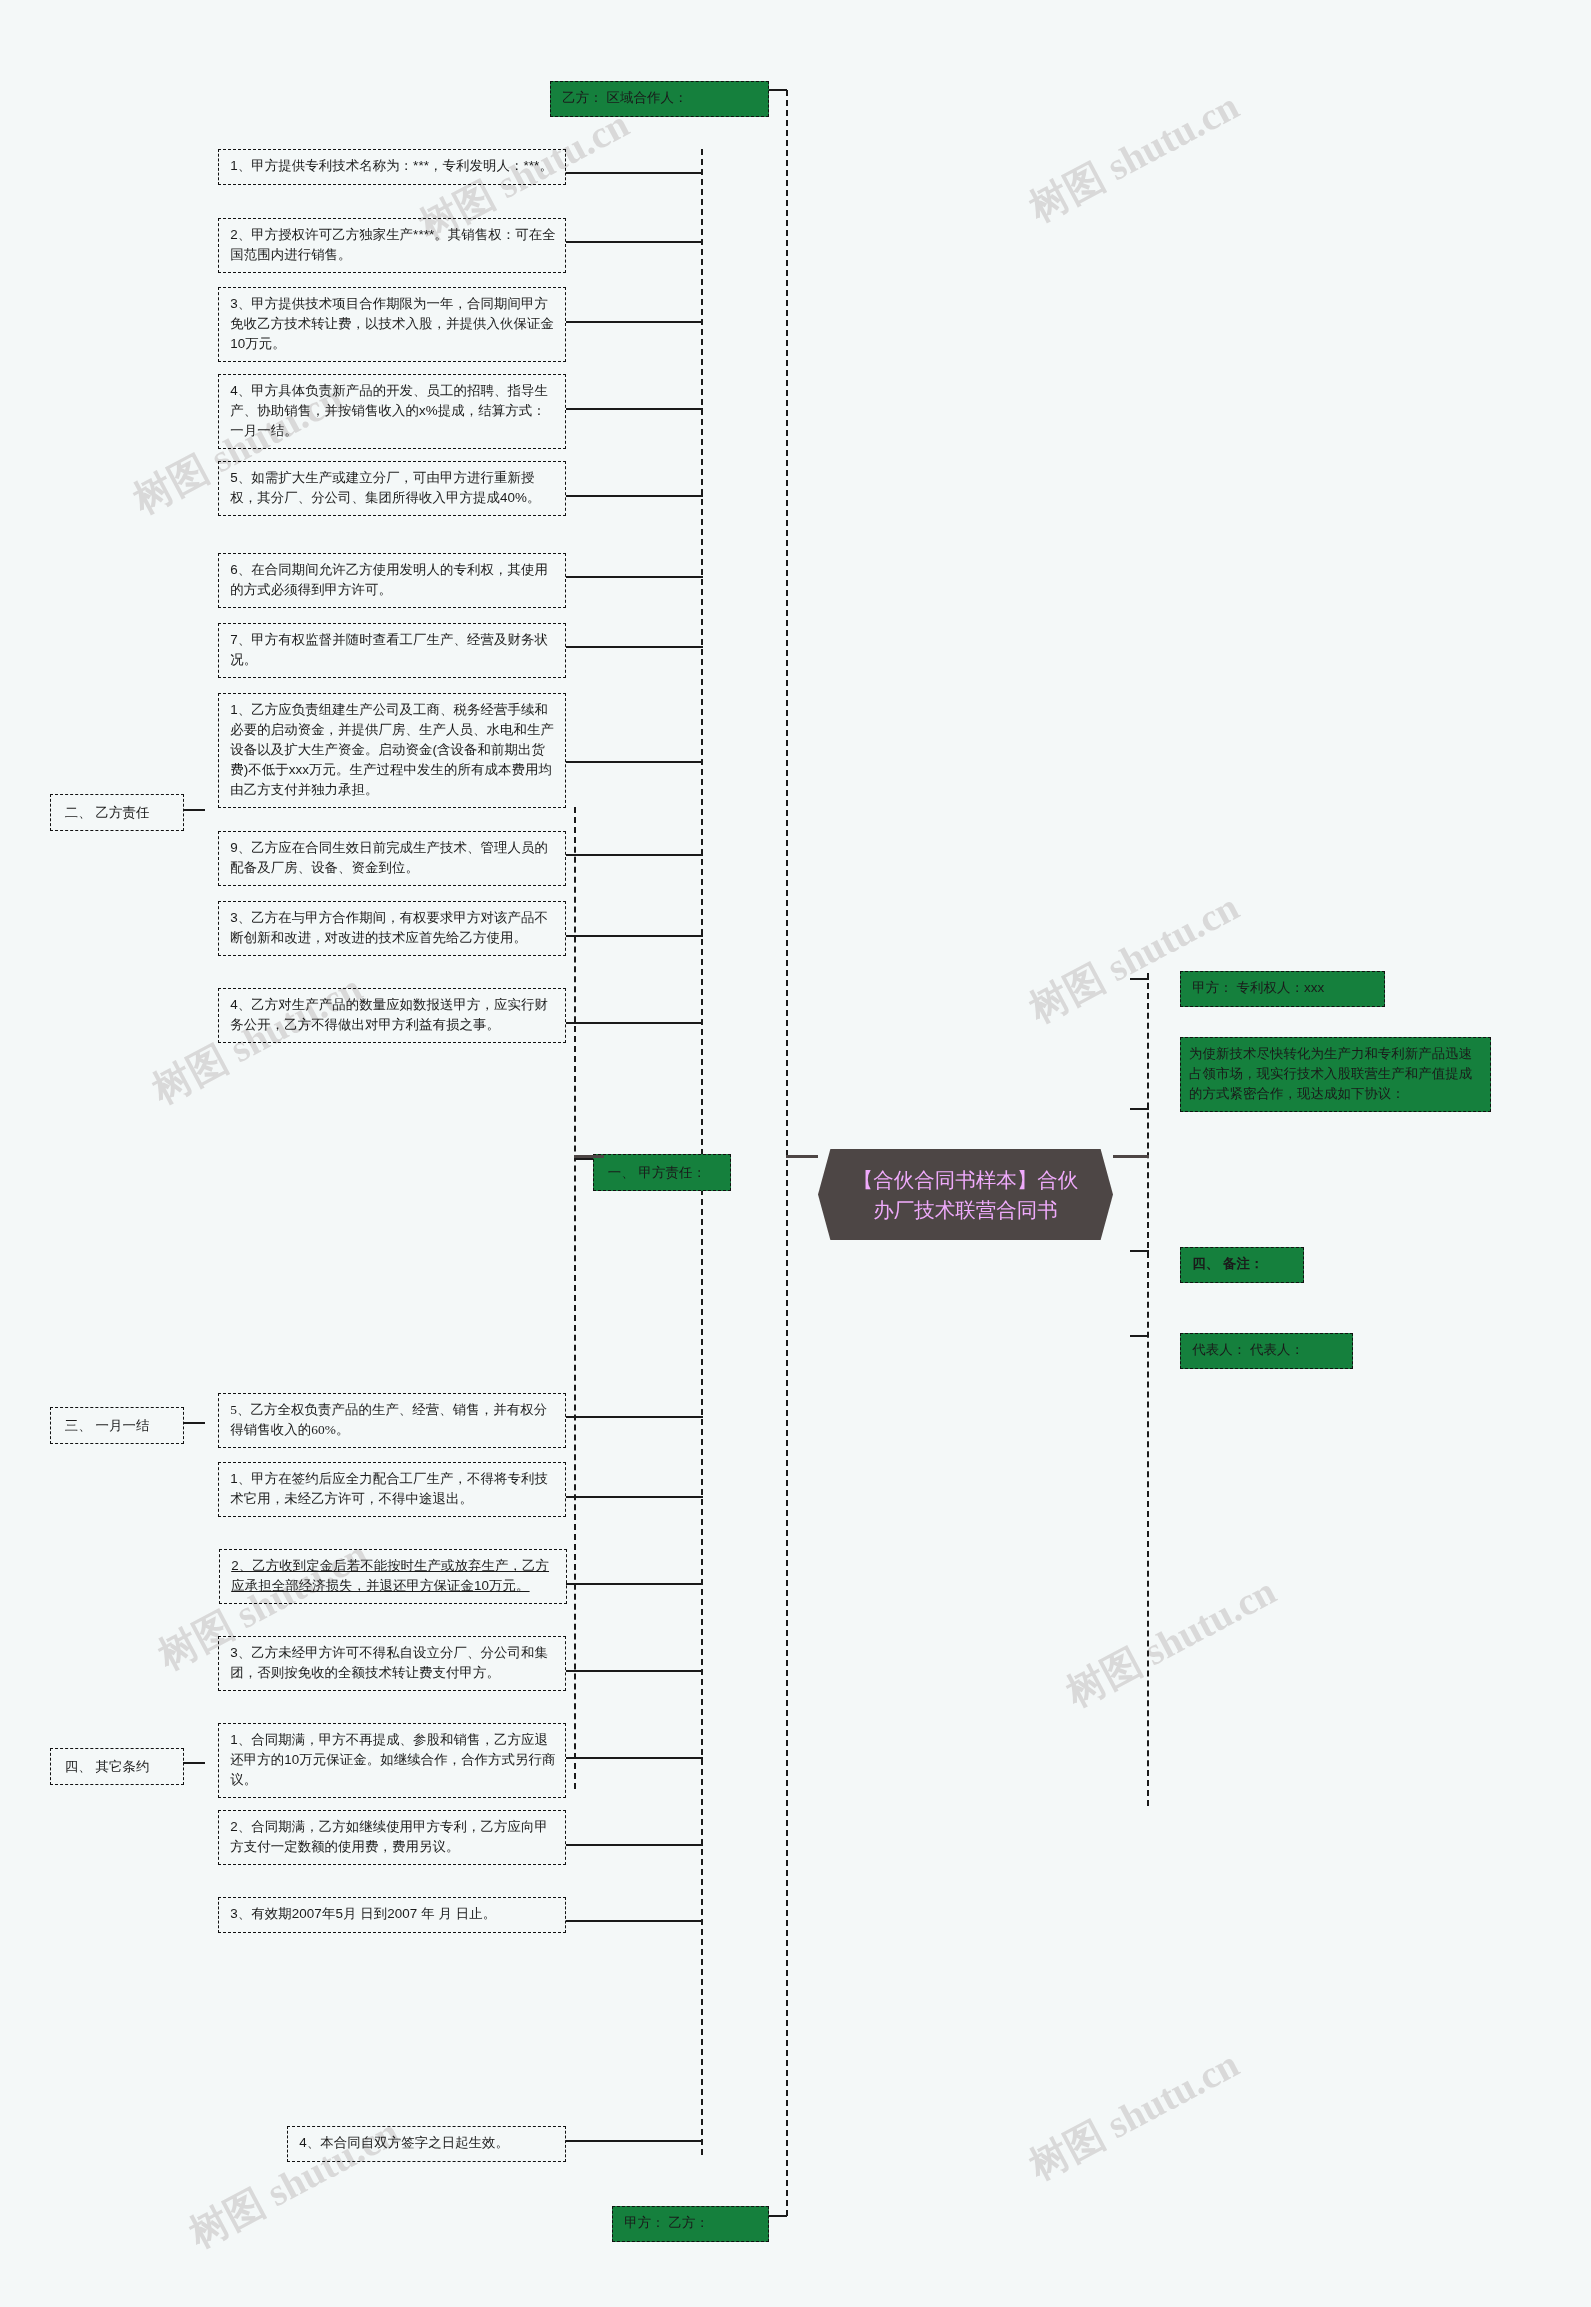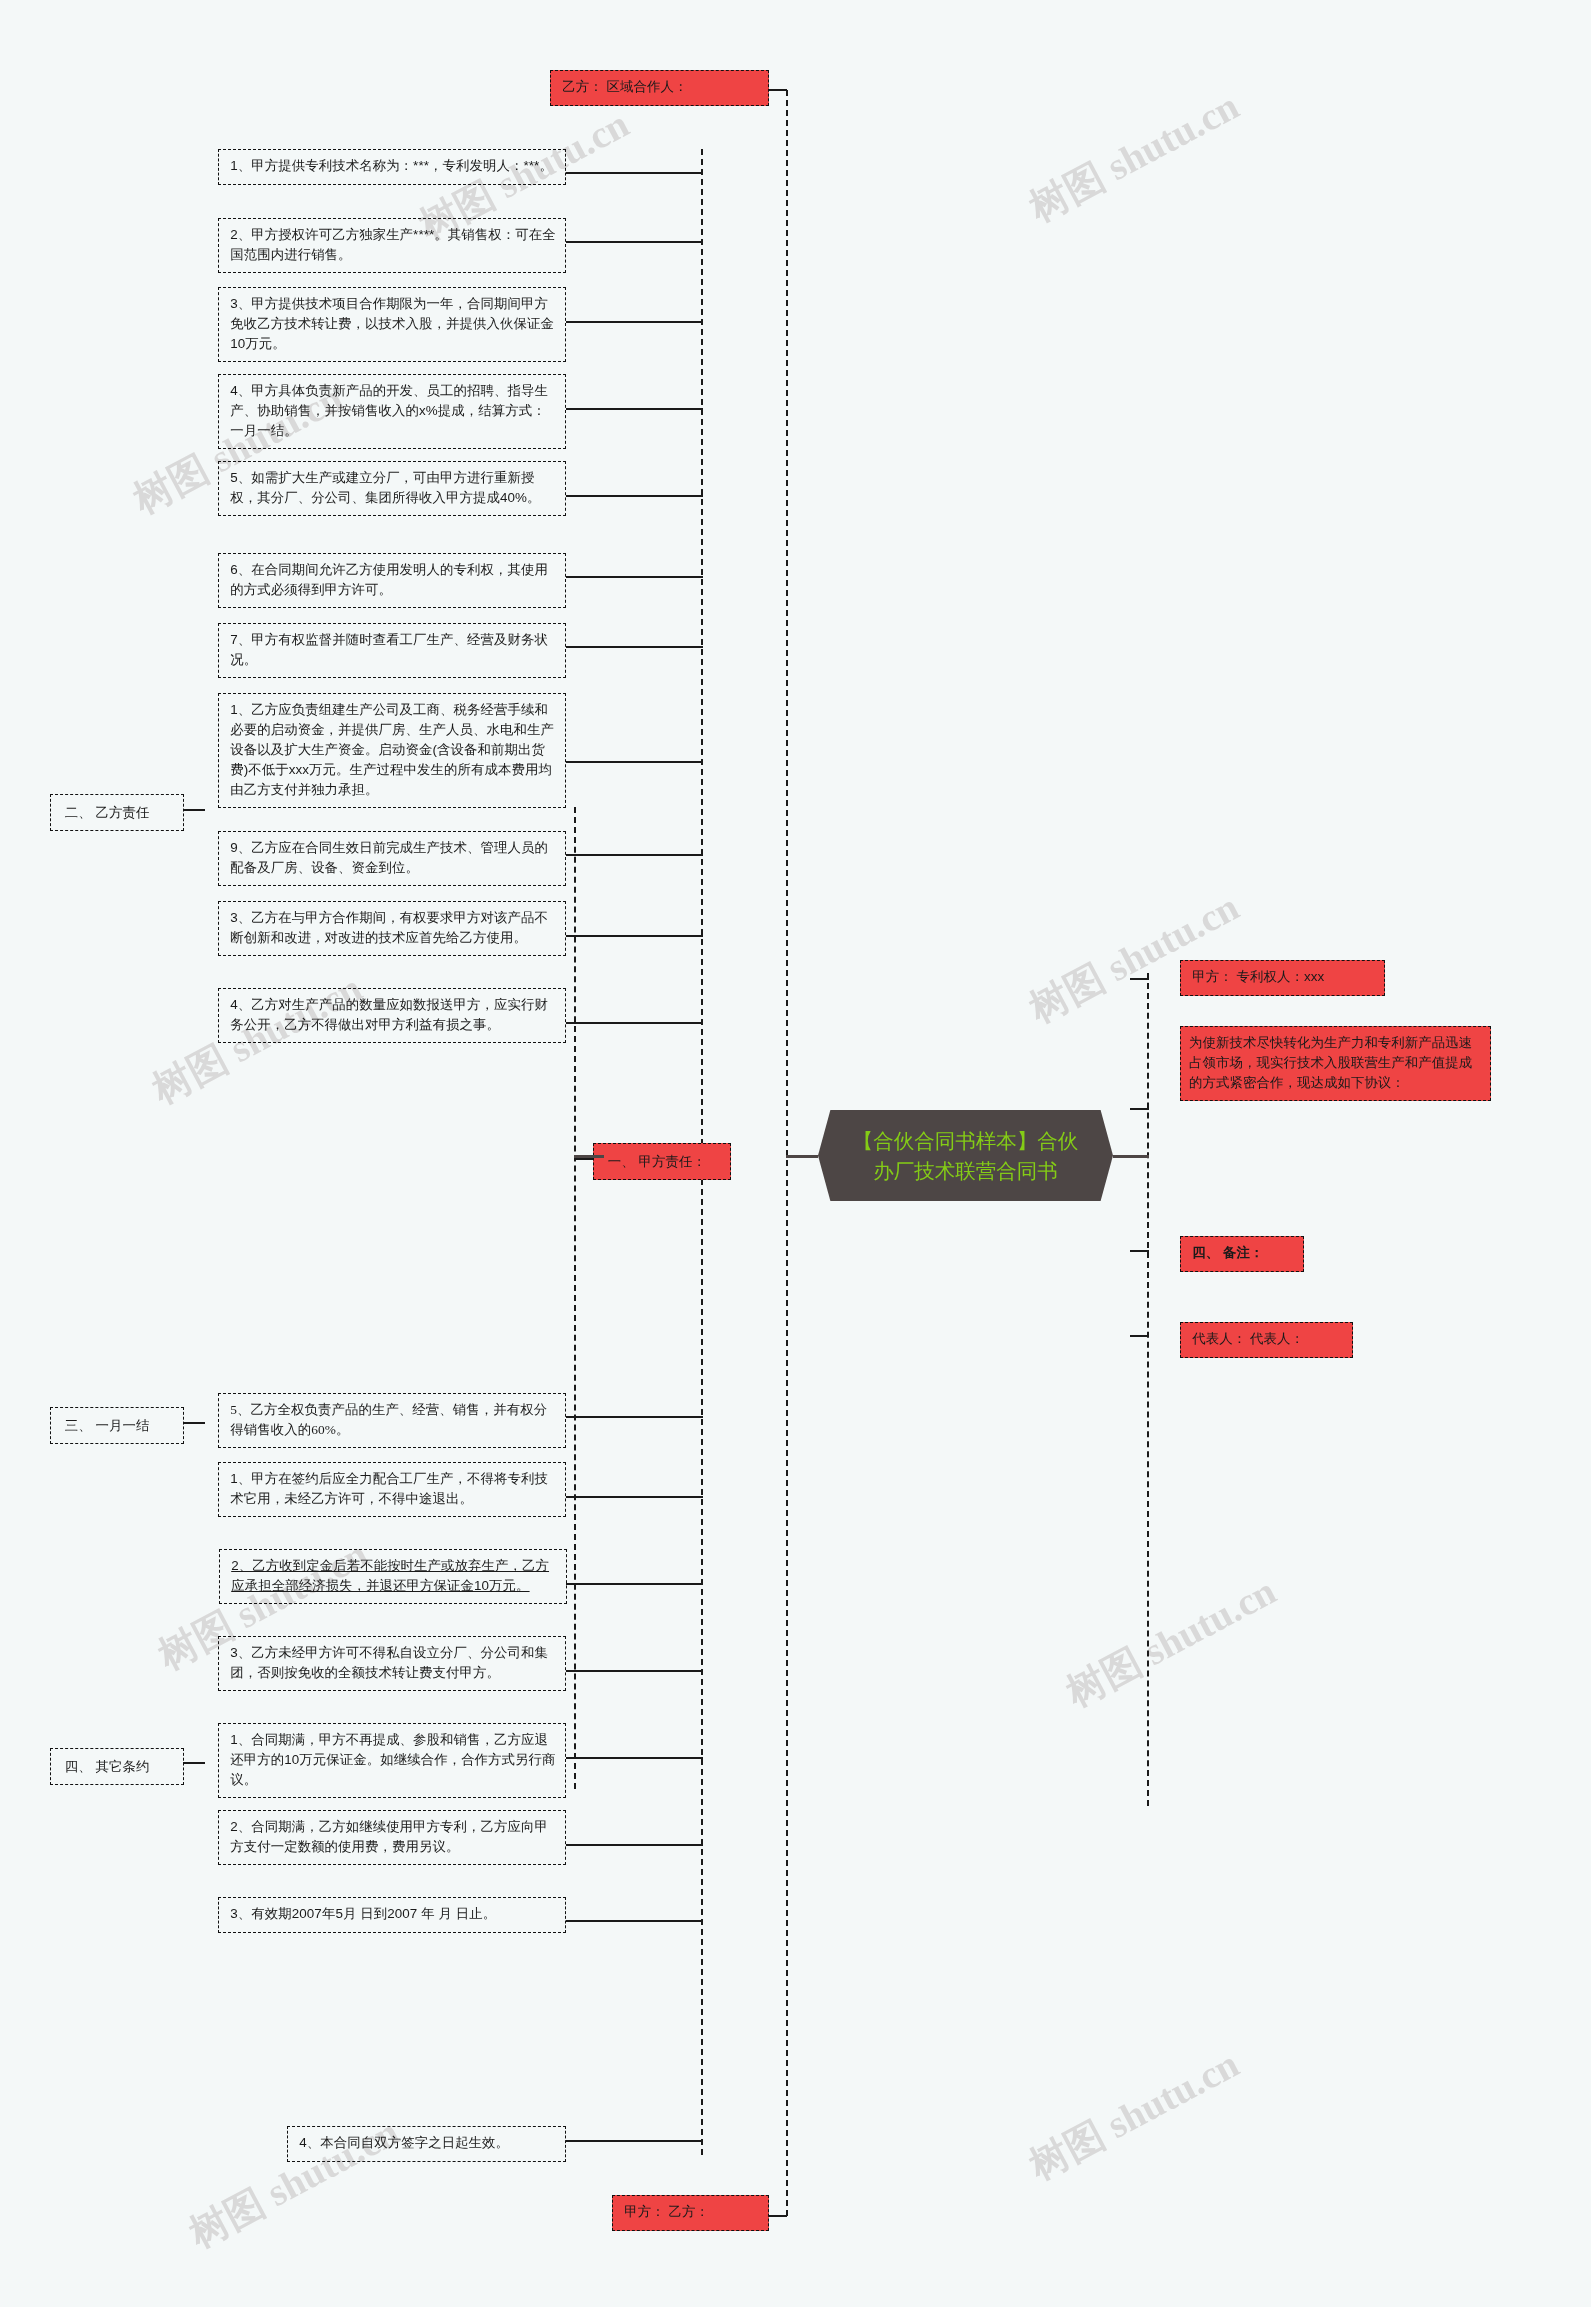--- a/index.html
+++ b/index.html
@@ -50,44 +50,46 @@
     border: 1.9px dashed #111;
     padding: 6.2px 8.7px 7.5px 11.2px;
     font-size: 13.4px;
     line-height: 1.48;
     color: #1a1a1a;
     background: transparent;
     z-index: 2;
     letter-spacing: 0.1px;
   }
   .node.green {
-    background: #ef4444;
+    background: #15803d;
     border: 1.9px dashed #111;
+    margin-top: 11px;
   }
   .node.branch {
     text-align: left;
     padding: 7.5px 8.7px 7.5px 13.7px;
   }
   .node.center-last { }
 
   
   .center-node {
     position: absolute;
     background: #4D4645;
-    color: #84cc16;
+    color: #f0abfc;
     font-size: 20.5px;
     line-height: 1.42;
     font-weight: 400;
     display: flex;
     align-items: center;
     justify-content: center;
     text-align: center;
     z-index: 4;
     padding: 0 26px;
     clip-path: polygon(4.2% 0%, 95.8% 0%, 100% 50%, 95.8% 100%, 4.2% 100%, 0% 50%);
+    margin-top: 39px;
   }
   .center-node span { display: block; }
 </style>
 </head>
 <body>
 
 <div class="wm" style="left:410px; top:205px;">树图 shutu.cn</div>
 <div class="wm" style="left:1020px; top:187px;">树图 shutu.cn</div>
 <div class="wm" style="left:124px; top:479px;">树图 shutu.cn</div>
 <div class="wm" style="left:1020px; top:988px;">树图 shutu.cn</div>

